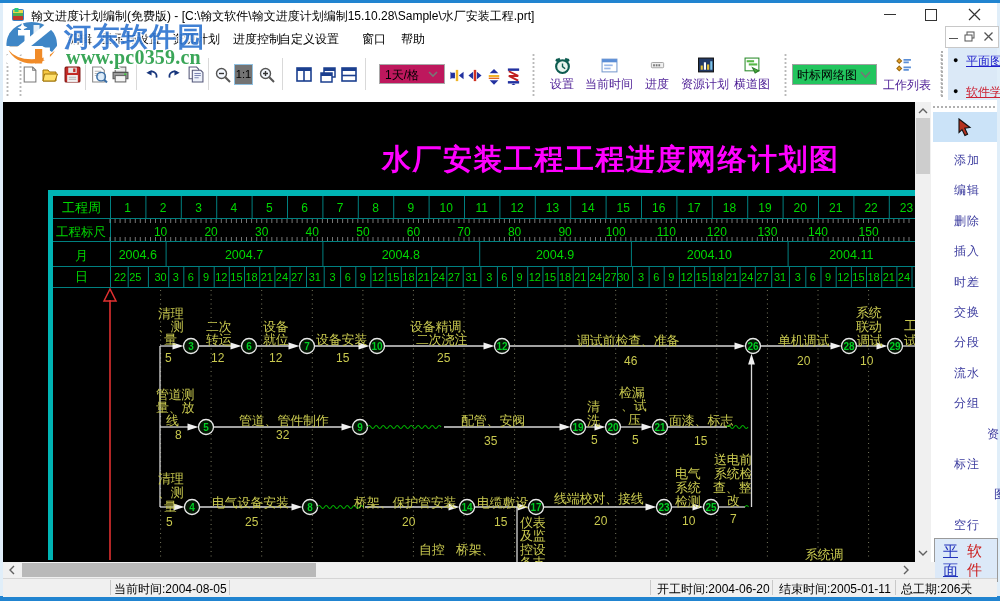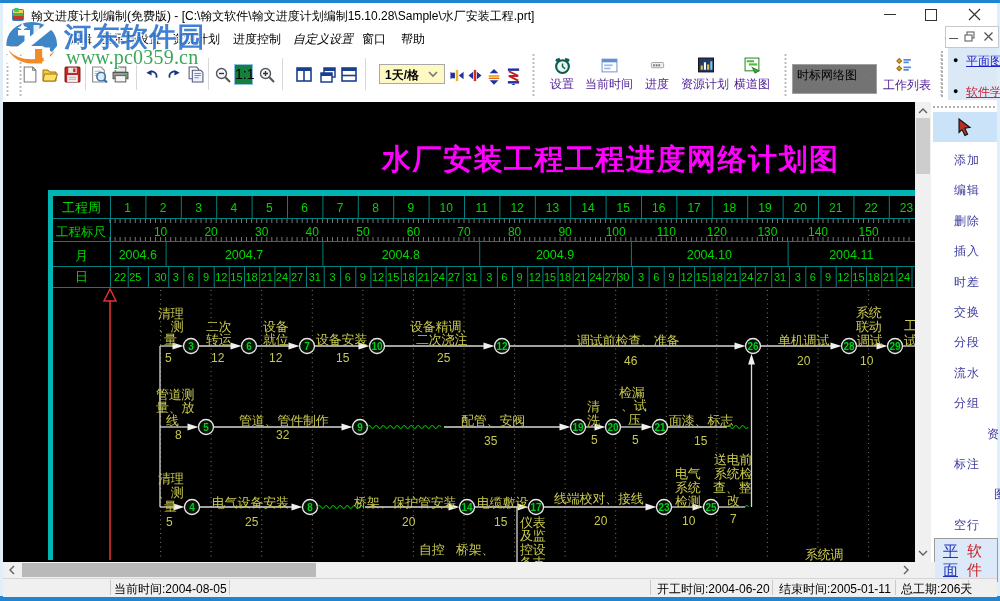--- a/index.html
+++ b/index.html
@@ -49,21 +49,21 @@
 <div class="menu-item" style="left:21px;">文件</div>
 
 <div class="menu-item" style="left:65px;">编辑</div>
 
 <div class="menu-item" style="left:98px;">显示与设置</div>
 
 <div class="menu-item" style="left:169px;">资源计划</div>
 
 <div class="menu-item" style="left:230px;">进度控制</div>
 
-<div class="menu-item" style="left:290px;font-style:italic;">自定义设置</div>
+<div class="menu-item" style="left:276px;">自定义设置</div>
 
 <div class="menu-item" style="left:359px;">窗口</div>
 
 <div class="menu-item" style="left:398px;">帮助</div>
 </div>
 
 <svg class="abs" style="left:8px;top:33px;" width="14" height="14">
 <rect x="2" y="1" width="9" height="12" fill="#f5f5f5" stroke="#8a8a8a"></rect>
 <path d="M4 4h5M4 6h5M4 8h5" stroke="#9a9a9a" stroke-width="1"></path>
   </svg>
@@ -127,21 +127,21 @@
     <path d="M5 4h8l2 2v9H5z" fill="#eef2fb" stroke="#55587a"></path>
     <path d="M7 7h6M7 9h6M7 11h4" stroke="#7d86b4"></path>
   </svg>
 
 <svg class="abs" style="left:215px;top:67px;" width="16" height="16" viewBox="0 0 16 16">
     <circle cx="6.5" cy="6.5" r="5" fill="#f4f8ff" stroke="#555" stroke-width="1.4"></circle>
     <path d="M10.3 10.3L15 15" stroke="#555" stroke-width="2"></path>
     <path d="M4 6.5h5" stroke="#333" stroke-width="1.4"></path>
   </svg>
 
-<div class="abs" style="left:234px;top:64px;width:17px;height:19px;background:#15803d;border:1px solid #90c0e0;font-size:14px;color:#000;text-align:center;line-height:19px;">1:1</div>
+<div class="abs" style="left:234px;top:64px;width:17px;height:19px;background:#737373;border:1px solid #90c0e0;font-size:11px;color:#000;text-align:center;line-height:19px;">1:1</div>
 
 <svg class="abs" style="left:259px;top:67px;" width="16" height="16" viewBox="0 0 16 16">
     <circle cx="6.5" cy="6.5" r="5" fill="#f4f8ff" stroke="#555" stroke-width="1.4"></circle>
     <path d="M10.3 10.3L15 15" stroke="#555" stroke-width="2"></path>
     <path d="M4 6.5h5M6.5 4v5" stroke="#333" stroke-width="1.4"></path>
   </svg>
 
 <svg class="abs" style="left:295px;top:67px;" width="18" height="16" viewBox="0 0 16 16">
     <rect x="1" y="1" width="14" height="13" fill="#fff" stroke="#1b3f8f" stroke-width="1.6"></rect>
     <rect x="1" y="1" width="14" height="3" fill="#1b3f8f"></rect>
@@ -154,21 +154,21 @@
     <rect x="1" y="6" width="11" height="9" fill="#fff" stroke="#1b3f8f" stroke-width="1.5"></rect>
     <rect x="1" y="6" width="11" height="3" fill="#1b3f8f"></rect>
   </svg>
 
 <svg class="abs" style="left:340px;top:67px;" width="18" height="16" viewBox="0 0 16 16">
     <rect x="1" y="1" width="14" height="13" fill="#fff" stroke="#1b3f8f" stroke-width="1.6"></rect>
     <rect x="1" y="1" width="14" height="3" fill="#1b3f8f"></rect>
     <path d="M1 8.5h14" stroke="#1b3f8f" stroke-width="1.6"></path>
   </svg>
 
-<div class="abs" style="left:379px;top:64px;width:66px;height:20px;background:#fef9c3;border:1px solid #a8a8a8;font-size:12px;line-height:20px;padding-left:5px;box-sizing:border-box;font-weight:bold;">1天/格</div>
+<div class="abs" style="left:379px;top:64px;width:66px;height:20px;background:#be185d;border:1px solid #a8a8a8;font-size:12px;line-height:20px;padding-left:5px;box-sizing:border-box;">1天/格</div>
 <svg class="abs" style="left:428px;top:71px;" width="10" height="7">
     <path d="M1 1l4 4 4-4" fill="none" stroke="#777" stroke-width="1.6"></path>
   </svg>
 
 <svg class="abs" style="left:449px;top:68px;" width="16" height="15" viewBox="0 0 16 16">
     <rect x="6.7" y="2" width="2.6" height="12" fill="#f0b428"></rect>
     <path d="M6 8 L1 4v8z M10 8 l5 -4v8z" fill="#2231a0"></path>
     <path d="M5.8 5h-3v6h3z" fill="#2231a0"></path>
   </svg>
 
@@ -226,21 +226,21 @@
 <div class="btxt" style="left:681px;top:76px;">资源计划</div>
 
 <svg class="abs" style="left:744px;top:57px;" width="17" height="17" viewBox="0 0 16 16">
     <rect x="1" y="1" width="13" height="12" fill="#fff" stroke="#2c8c2c"></rect>
     <rect x="2.5" y="3" width="7" height="2" fill="#57b847"></rect>
     <rect x="4.5" y="6" width="8" height="2" fill="#57b847"></rect>
     <path d="M8 10 l6 3 -3.5 2 z" fill="#49a83a" stroke="#2c7c2c"></path>
   </svg>
 <div class="btxt" style="left:734px;top:76px;">横道图</div>
 
-<div class="abs" style="left:792px;top:64px;width:85px;height:30px;background:#737373;border:1px solid #a0a0a0;font-size:12px;line-height:20px;padding-left:4px;box-sizing:border-box;">时标网络图</div>
+<div class="abs" style="left:792px;top:64px;width:85px;height:21px;background:#22c55e;border:1px solid #a0a0a0;font-size:12px;line-height:20px;padding-left:4px;box-sizing:border-box;">时标网络图</div>
 <svg class="abs" style="left:860px;top:71px;" width="11" height="8">
     <path d="M1 1l4.5 5 4.5-5" fill="none" stroke="#777" stroke-width="1.6"></path>
   </svg>
 
 <svg class="abs" style="left:895px;top:56px;" width="17" height="18" viewBox="0 0 16 16">
     <path d="M4 2l2.2 2.2L4 6.4 1.8 4.2z" fill="#e8a028" stroke="#9c6a10"></path>
     <path d="M4 9l2.2 2.2L4 13.4 1.8 11.2z" fill="#e8a028" stroke="#9c6a10"></path>
     <path d="M8 3.2h7M8 5.6h5M8 10.2h7M8 12.6h5" stroke="#5b8ed6" stroke-width="1.7"></path>
   </svg>
 <div class="btxt" style="left:883px;top:77px;">工作列表</div>
@@ -800,14 +800,14 @@
 <path d="M12 11 h12 v13.5 h-5.5 v-8 h-6.5 Z" fill="#fff"></path>
 <path d="M27.5 6 h6 v14 h-6 Z" fill="#fff" fill-opacity=".88"></path>
 <path d="M2.5 31 A25.3 22.1 0 0 0 48.9 31.5 A26.5 17.5 0 0 1 2.5 31 Z" fill="#f08b28"></path>
 <path d="M29 30 h7.2 v14.5 h-7.2 Z" fill="#f08b28"></path>
 <path d="M37.6 28.5 h6.3 v13 h-6.3 Z" fill="#fff"></path>
 </svg>
 
 <div class="abs" style="left:64px;top:19px;font-size:27px;font-weight:bold;color:#2d74d0;letter-spacing:1.4px;white-space:nowrap;opacity:.9;
  text-shadow:-1px -1px 0 #fff,1px -1px 0 #fff,-1px 1px 0 #fff,1px 1px 0 #fff;">河东软件园</div>
 
-<div class="abs" style="left:66px;top:46px;font-size:20px;letter-spacing:0.2px;font-weight:normal;color:#2ca04c;font-family:'Liberation Serif',serif;white-space:nowrap;opacity:.93;
+<div class="abs" style="left:66px;top:46px;font-size:20px;letter-spacing:0.2px;font-weight:bold;color:#2ca04c;font-family:'Liberation Serif',serif;white-space:nowrap;opacity:.93;
  text-shadow:-1px -1px 0 #fff,1px -1px 0 #fff,-1px 1px 0 #fff,1px 1px 0 #fff;">www.pc0359.cn</div>
 
 </body></html>

